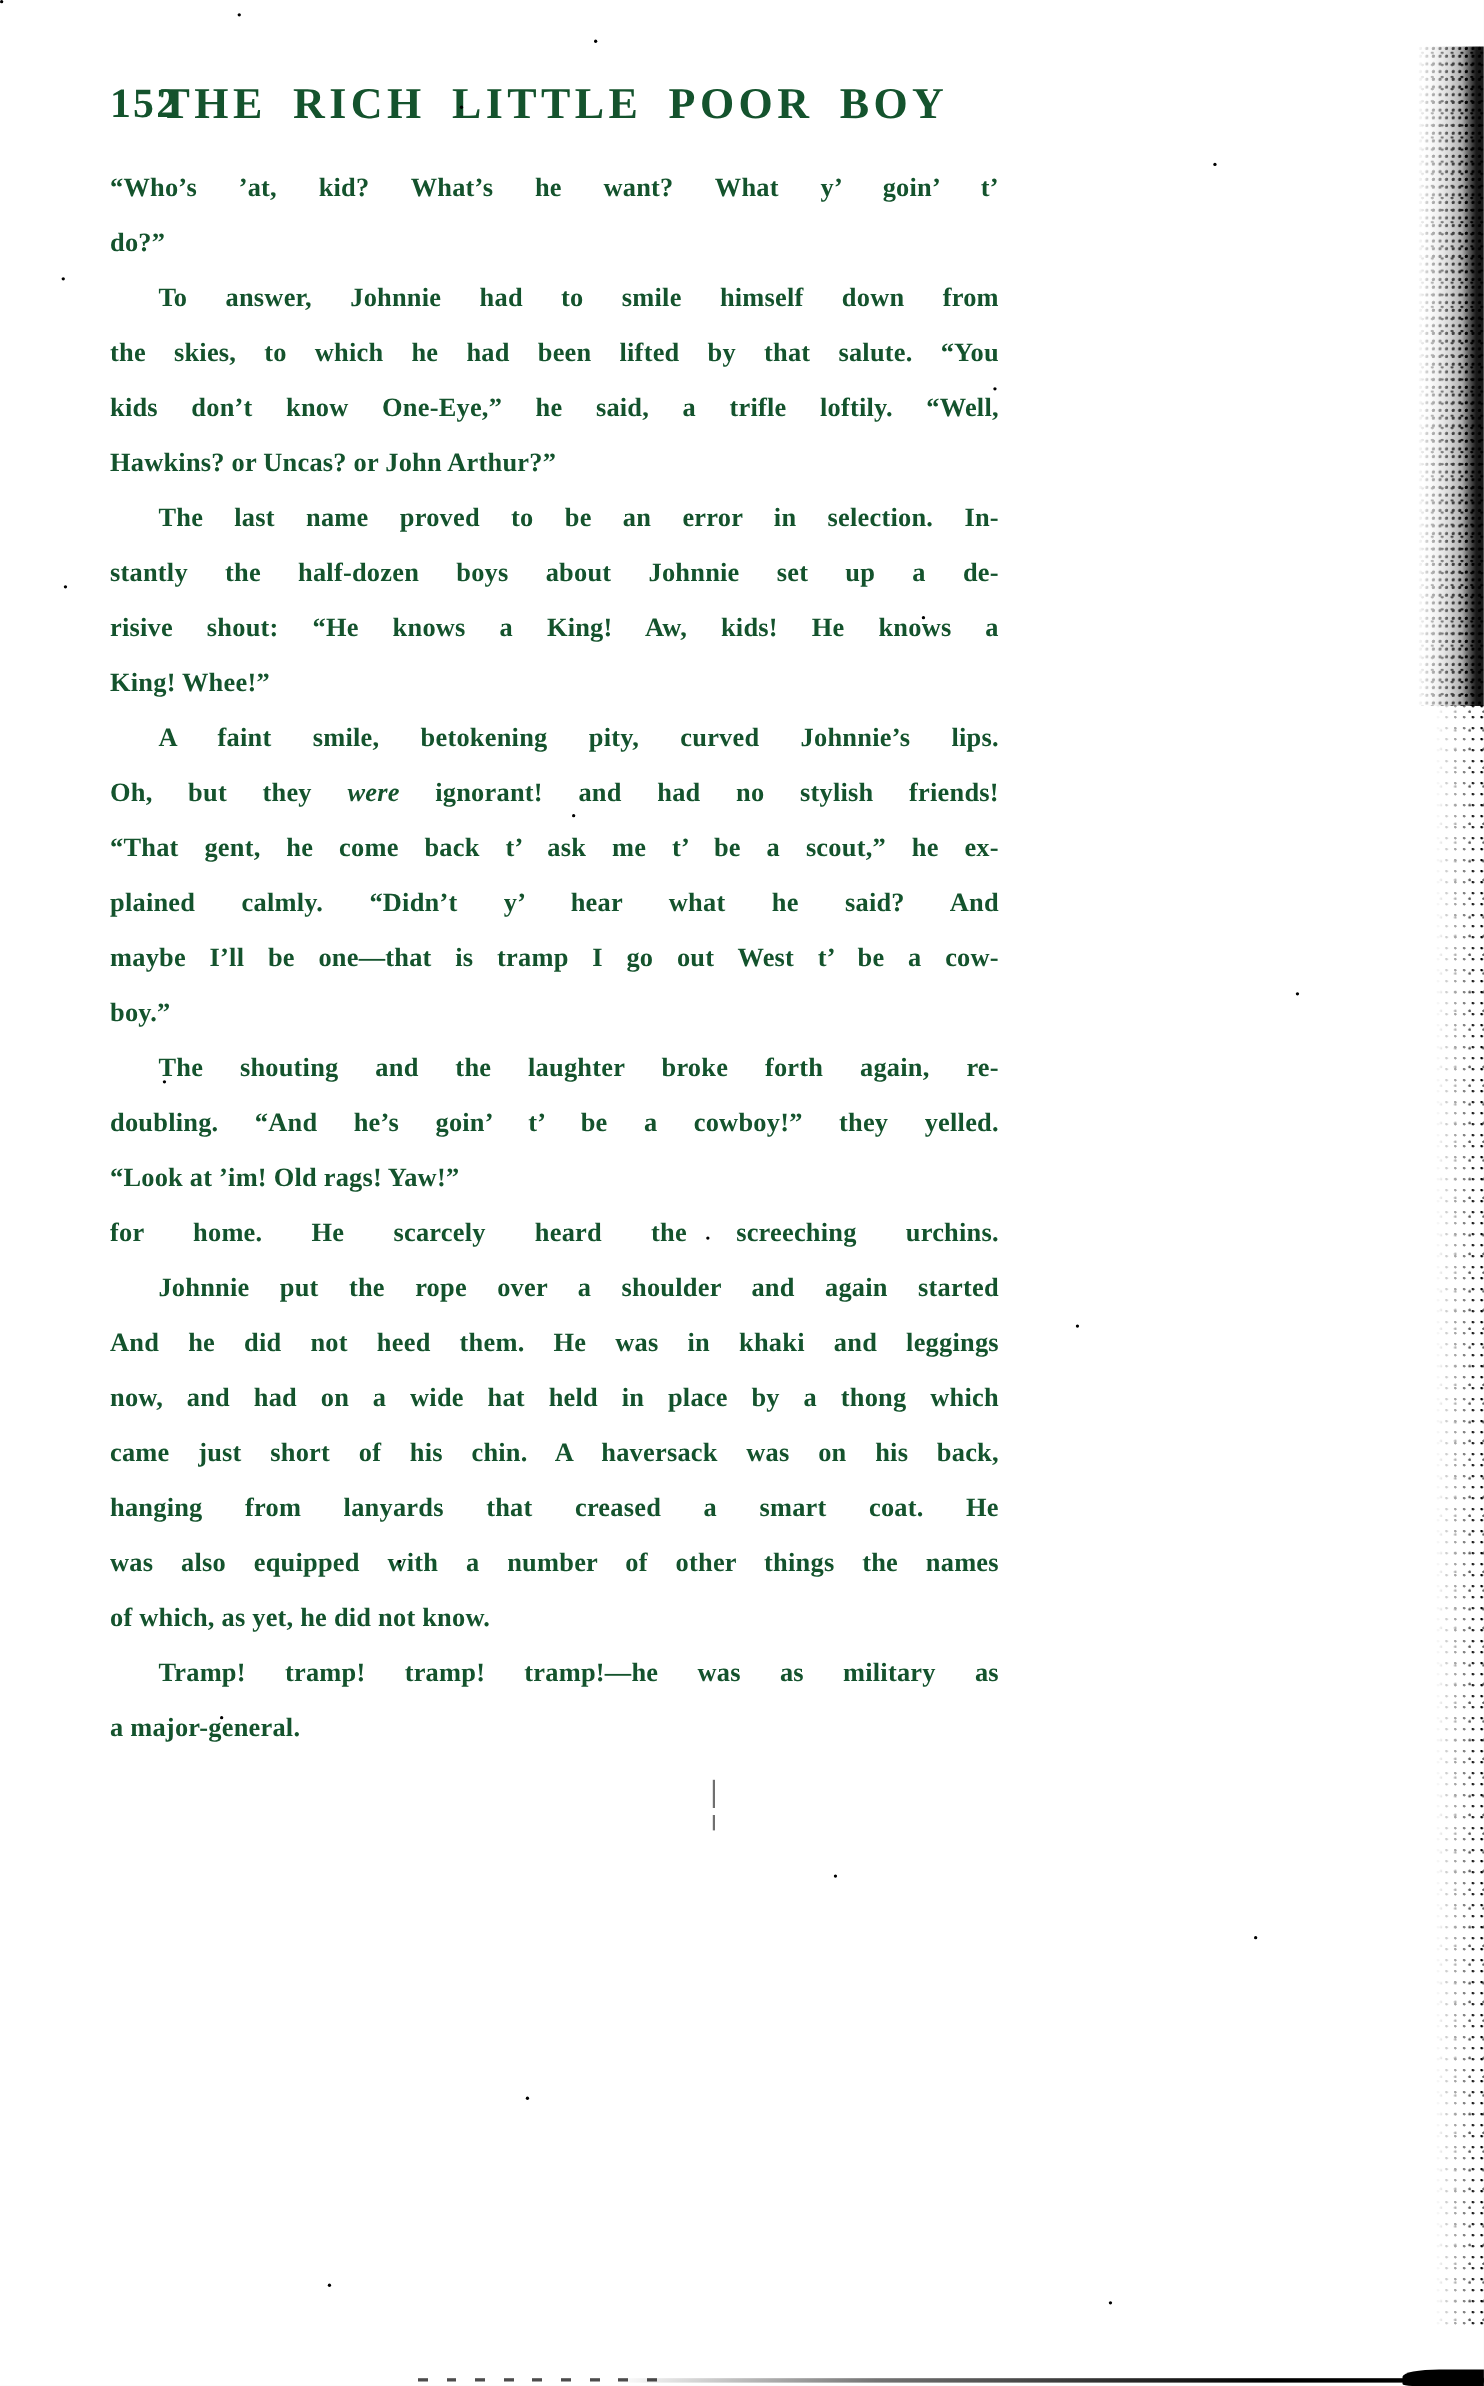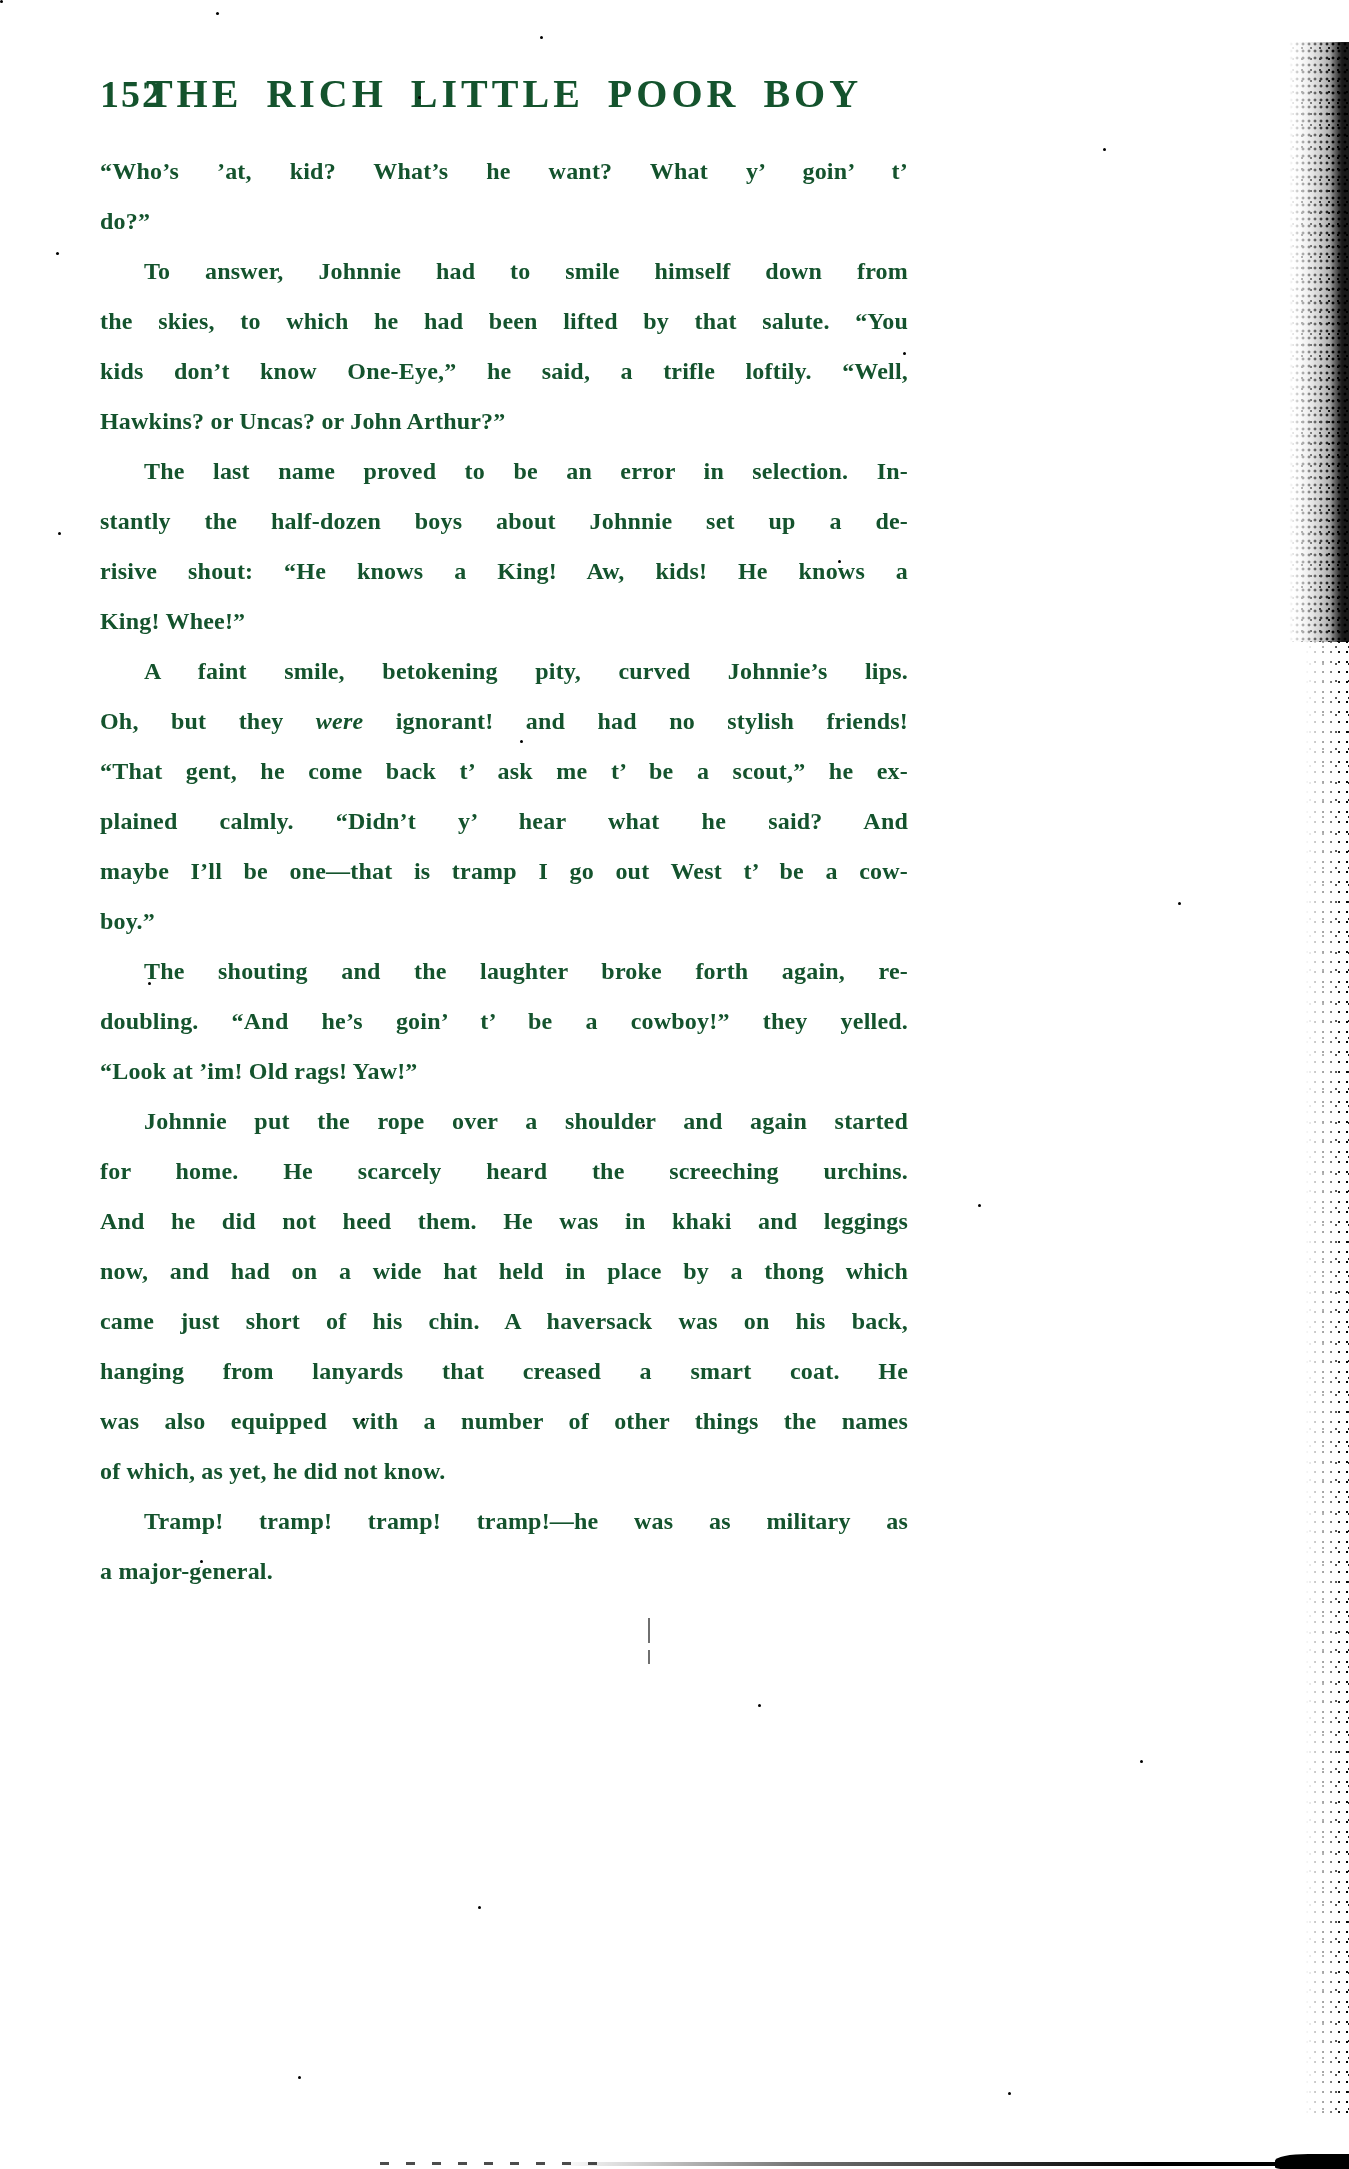--- a/index.html
+++ b/index.html
@@ -111,22 +111,22 @@
     <div class="line"><span>Oh, but they </span><em>were</em><span> ignorant! and had no stylish friends!</span></div>
     <div class="line">“That gent, he come back t’ ask me t’ be a scout,” he ex-</div>
     <div class="line">plained calmly.  “Didn’t y’ hear what he said?  And</div>
     <div class="line">maybe I’ll be one—that is tramp I go out West t’ be a cow-</div>
     <div class="line last">boy.”</div>
 
     <div class="line indent">The shouting and the laughter broke forth again, re-</div>
     <div class="line">doubling.  “And he’s goin’ t’ be a cowboy!” they yelled.</div>
     <div class="line last">“Look at ’im!  Old rags!  Yaw!”</div>
 
+    <div class="line">for home.  He scarcely heard the screeching urchins.</div>
     <div class="line indent">Johnnie put the rope over a shoulder and again started</div>
-    <div class="line">for home.  He scarcely heard the screeching urchins.</div>
     <div class="line">And he did not heed them.  He was in khaki and leggings</div>
     <div class="line">now, and had on a wide hat held in place by a thong which</div>
     <div class="line">came just short of his chin.  A haversack was on his back,</div>
     <div class="line">hanging from lanyards that creased a smart coat.  He</div>
     <div class="line">was also equipped with a number of other things the names</div>
     <div class="line last">of which, as yet, he did not know.</div>
 
     <div class="line indent">Tramp! tramp! tramp! tramp!—he was as military as</div>
     <div class="line last">a major-general.</div>
   </div>

